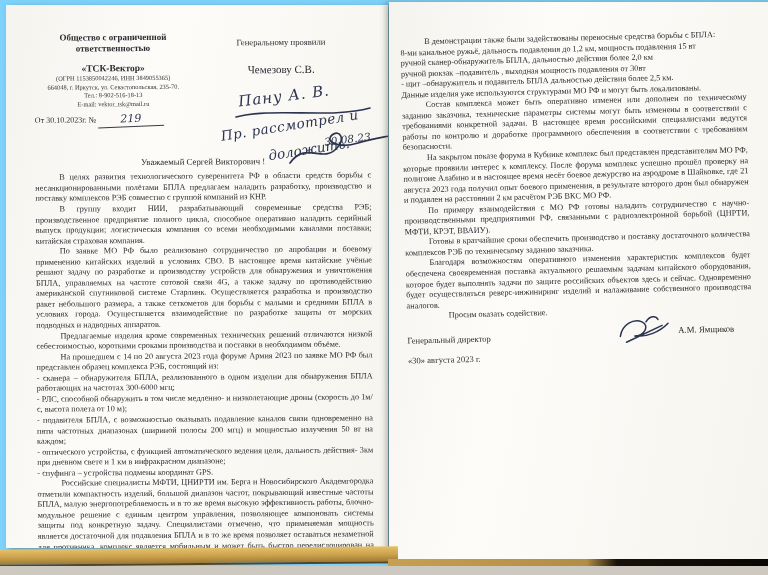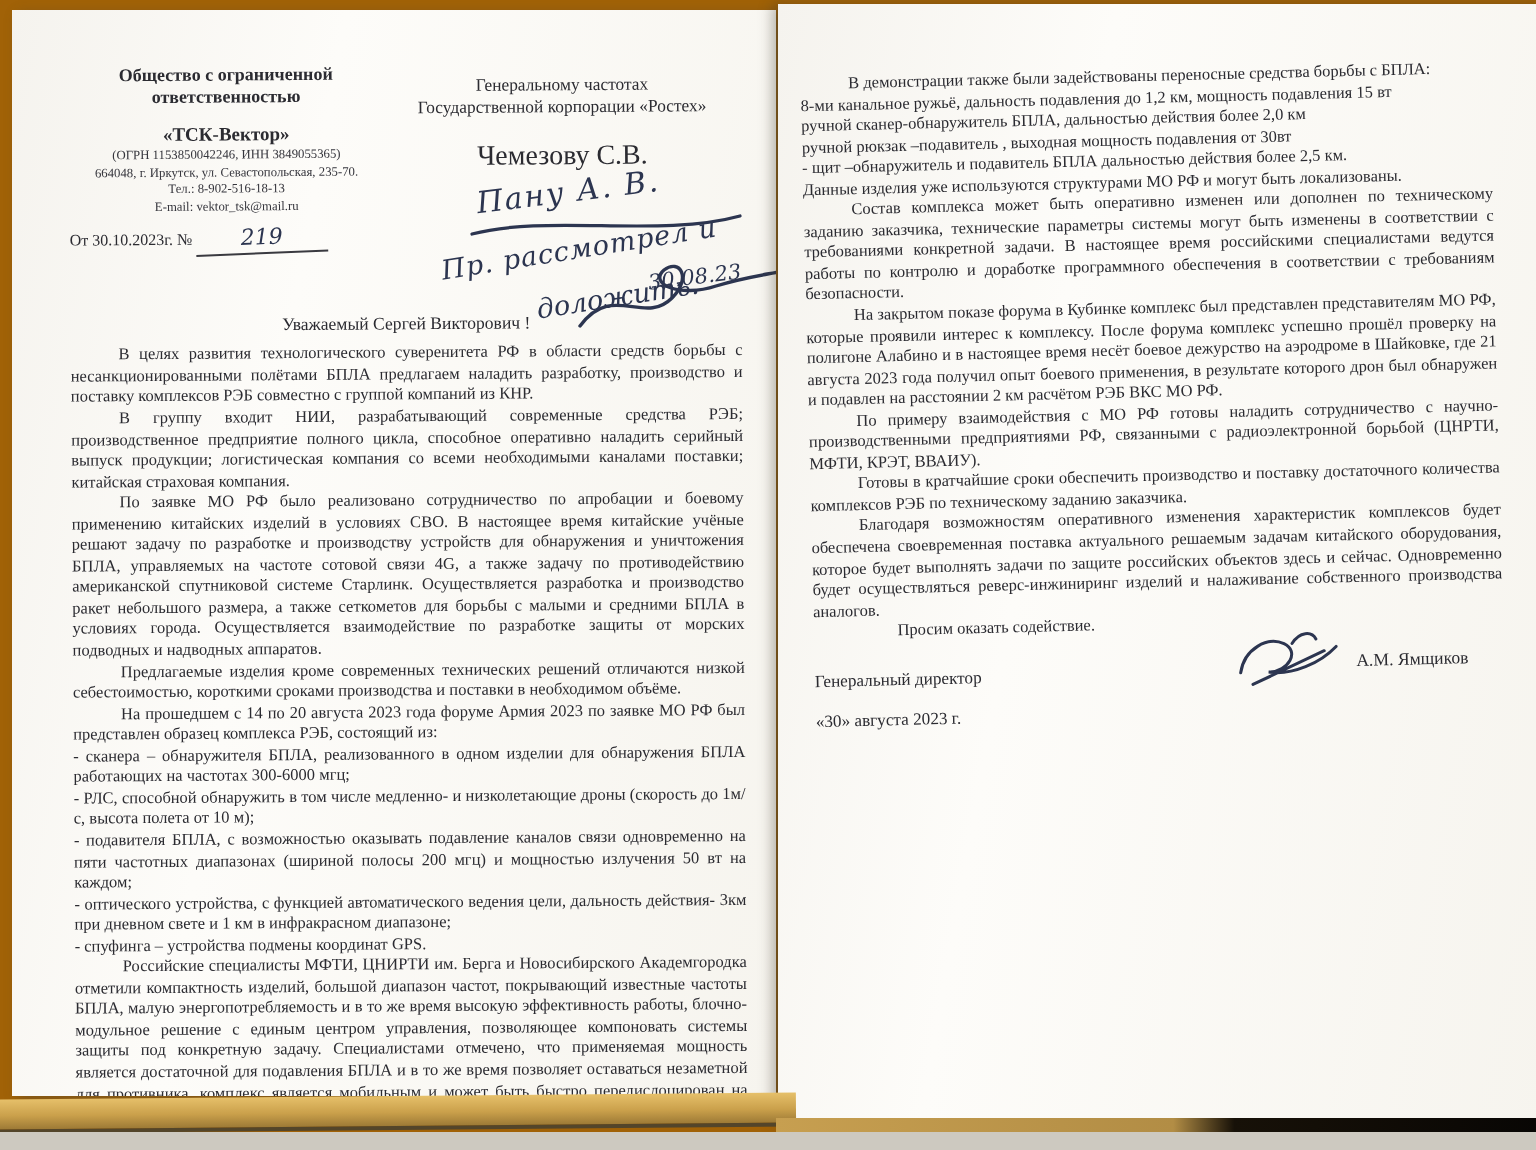--- a/index.html
+++ b/index.html
@@ -1,18 +1,18 @@
 <!DOCTYPE html>
 <html><head>
 <meta charset="utf-8">
 <style>
   html,body{margin:0;padding:0;}
   .photo{
     position:relative; width:768px; height:575px; overflow:hidden;
-    background:#a16207;
+    background:#7dd3fc;
     font-family:"Liberation Serif", serif;
   }
   
   .strip-left{
     position:absolute; left:-6px; top:548px; width:404px; height:15px;
     background:linear-gradient(180deg,#e6c06a 0%, #caa04b 55%, #9d7a36 100%);
     border-bottom:2px solid #53452a; transform:rotate(-0.5deg);
   }
   .strip-right{
     position:absolute; left:388px; top:559px; width:382px; height:12px;
@@ -46,21 +46,21 @@
   .sender .orgname{ font-size:9.5px; font-weight:bold; margin-top:9px; }
   .sender .det{ font-size:6.4px; line-height:7.6px; margin-top:1px; color:#35353c; }
   .sender .det:first-of-type{ margin-top:7px; }
   .numline{ font-size:8px; text-align:left; margin-top:5px; white-space:nowrap; }
   .hand-num{
     font-family:"DejaVu Serif", serif; font-style:italic; font-size:11px; color:#2c3550;
     display:inline-block; min-width:58px; border-bottom:1px solid #3a3a40;
     text-align:center; transform:rotate(-2deg); padding:0 4px 1px 4px;
   }
   .recipient{ width:200px; text-align:center; font-size:8.7px; line-height:10.5px; padding-top:6px; }
-  .rec-name{ margin-top:16px; font-size:14px; }
+  .rec-name{ margin-top:16px; font-size:11px; }
   .salutation{ text-align:center; font-size:8.8px; margin-top:30px; }
   
   .bodytxt{ margin-top:5px; font-size:8.25px; line-height:10.55px; text-align:justify; }
   .bodytxt p{ margin:0; }
   .ind{ text-indent:24px; }
   .ind2{ text-indent:42px; }
   .p2-inner{ padding:36px 26px 0 15px; }
   .p2-inner .bodytxt{ margin-top:0; }
   
   .hw{
@@ -101,22 +101,21 @@
             <div class="det">(ОГРН 1153850042246, ИНН 3849055365)</div>
             <div class="det">664048, г. Иркутск, ул. Севастопольская, 235-70.</div>
             <div class="det">Тел.: 8-902-516-18-13</div>
             <div class="det">E-mail: vektor_tsk@mail.ru</div>
             <div class="numline">
               <span>От 30.10.2023г. №</span>
               <span class="hand-num">219</span>
             </div>
           </div>
           <div class="recipient">
-            <div>Генеральному частотах</div>
-            <div>Государственной корпорации «Ростех»</div>
+            <div>Генеральному проявили</div>
             <div class="rec-name">Чемезову С.В.</div>
           </div>
         </div>
 
         <div class="salutation">Уважаемый Сергей Викторович !</div>
 
         <div class="bodytxt">
           <p class="ind">В целях развития технологического суверенитета РФ в области средств борьбы с несанкционированными полётами БПЛА предлагаем наладить разработку, производство и поставку комплексов РЭБ  совместно с группой компаний из КНР.</p>
           <p class="ind">В группу входит НИИ, разрабатывающий современные средства РЭБ; производственное предприятие полного цикла, способное оперативно наладить  серийный выпуск продукции; логистическая компания со всеми необходимыми каналами поставки;  китайская страховая компания.</p>
           <p class="ind">По заявке МО РФ было реализовано сотрудничество по апробации и боевому применению китайских изделий в условиях СВО. В настоящее время китайские учёные решают задачу по разработке и производству устройств для обнаружения и уничтожения БПЛА, управляемых на частоте сотовой связи 4G, а также задачу по противодействию американской спутниковой системе Старлинк. Осуществляется разработка и производство ракет небольшого размера, а также сеткометов для борьбы с малыми и средними БПЛА в условиях города. Осуществляется взаимодействие по разработке защиты от морских подводных и надводных аппаратов.</p>

